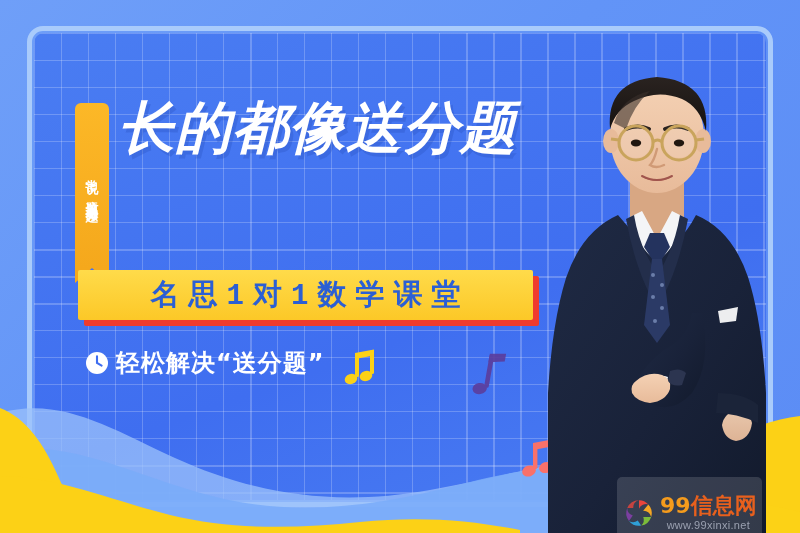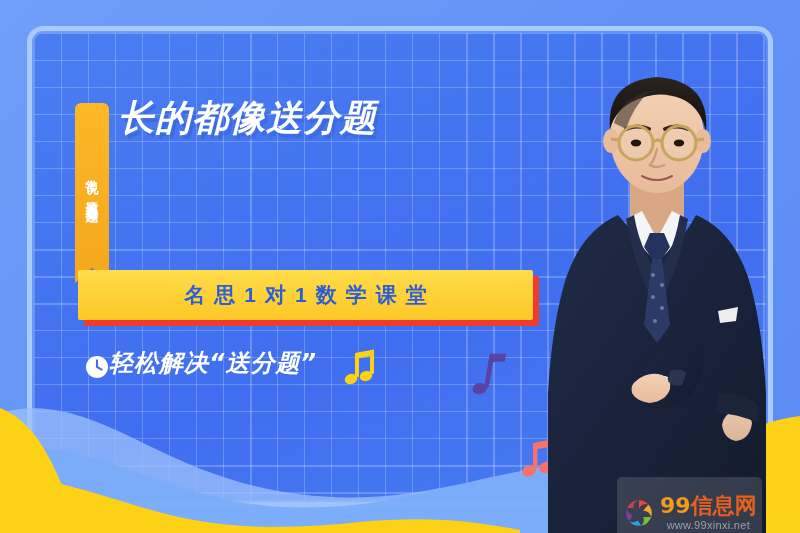--- a/index.html
+++ b/index.html
@@ -75,21 +75,21 @@
   }
 
   
   .headline{
     position:absolute;
     left:118px;top:100px;
     z-index:7;
   }
   .hl-line{
     color:#ffffff;
-    font-size:36px;
+    font-size:56px;
     font-weight:bold;
     font-style:italic;
     letter-spacing:1px;
     line-height:1.0;
     margin-bottom:18px;
     white-space:nowrap;
     text-shadow:3px 4px 0 rgba(40,80,190,.30);
     font-family:"DejaVu Sans","Liberation Sans",sans-serif;
   }
 
@@ -108,34 +108,34 @@
   }
   .badge{
     position:relative;
     width:455px;height:50px;
     background:linear-gradient(180deg,#ffdb4a 0%,#fcc827 100%);
     border-radius:2px;
     display:flex;align-items:center;justify-content:center;
   }
   .badge-text{
     color:#2b5fd4;
-    font-size:21px;
+    font-size:29px;
     font-weight:bold;
     letter-spacing:9px;
     text-indent:9px;
     white-space:nowrap;
-    font-family:Liberation Sans, sans-serif;
+    font-family:Liberation Mono, monospace;
   }
 
   
   .subline{
     position:absolute;
     left:85px;top:347px;
     z-index:7;
-    display:flex;align-items:flex-end;gap:0;font-style:italic;
+    display:flex;align-items:center;gap:7px;
   }
   .clock-icon{width:24px;height:24px;flex:0 0 auto;}
   .sub-text{
     color:#ffffff;
     font-size:24px;
     font-weight:bold;
     letter-spacing:1px;
     white-space:nowrap;
     font-family:"DejaVu Sans","Liberation Sans",sans-serif;
   }

